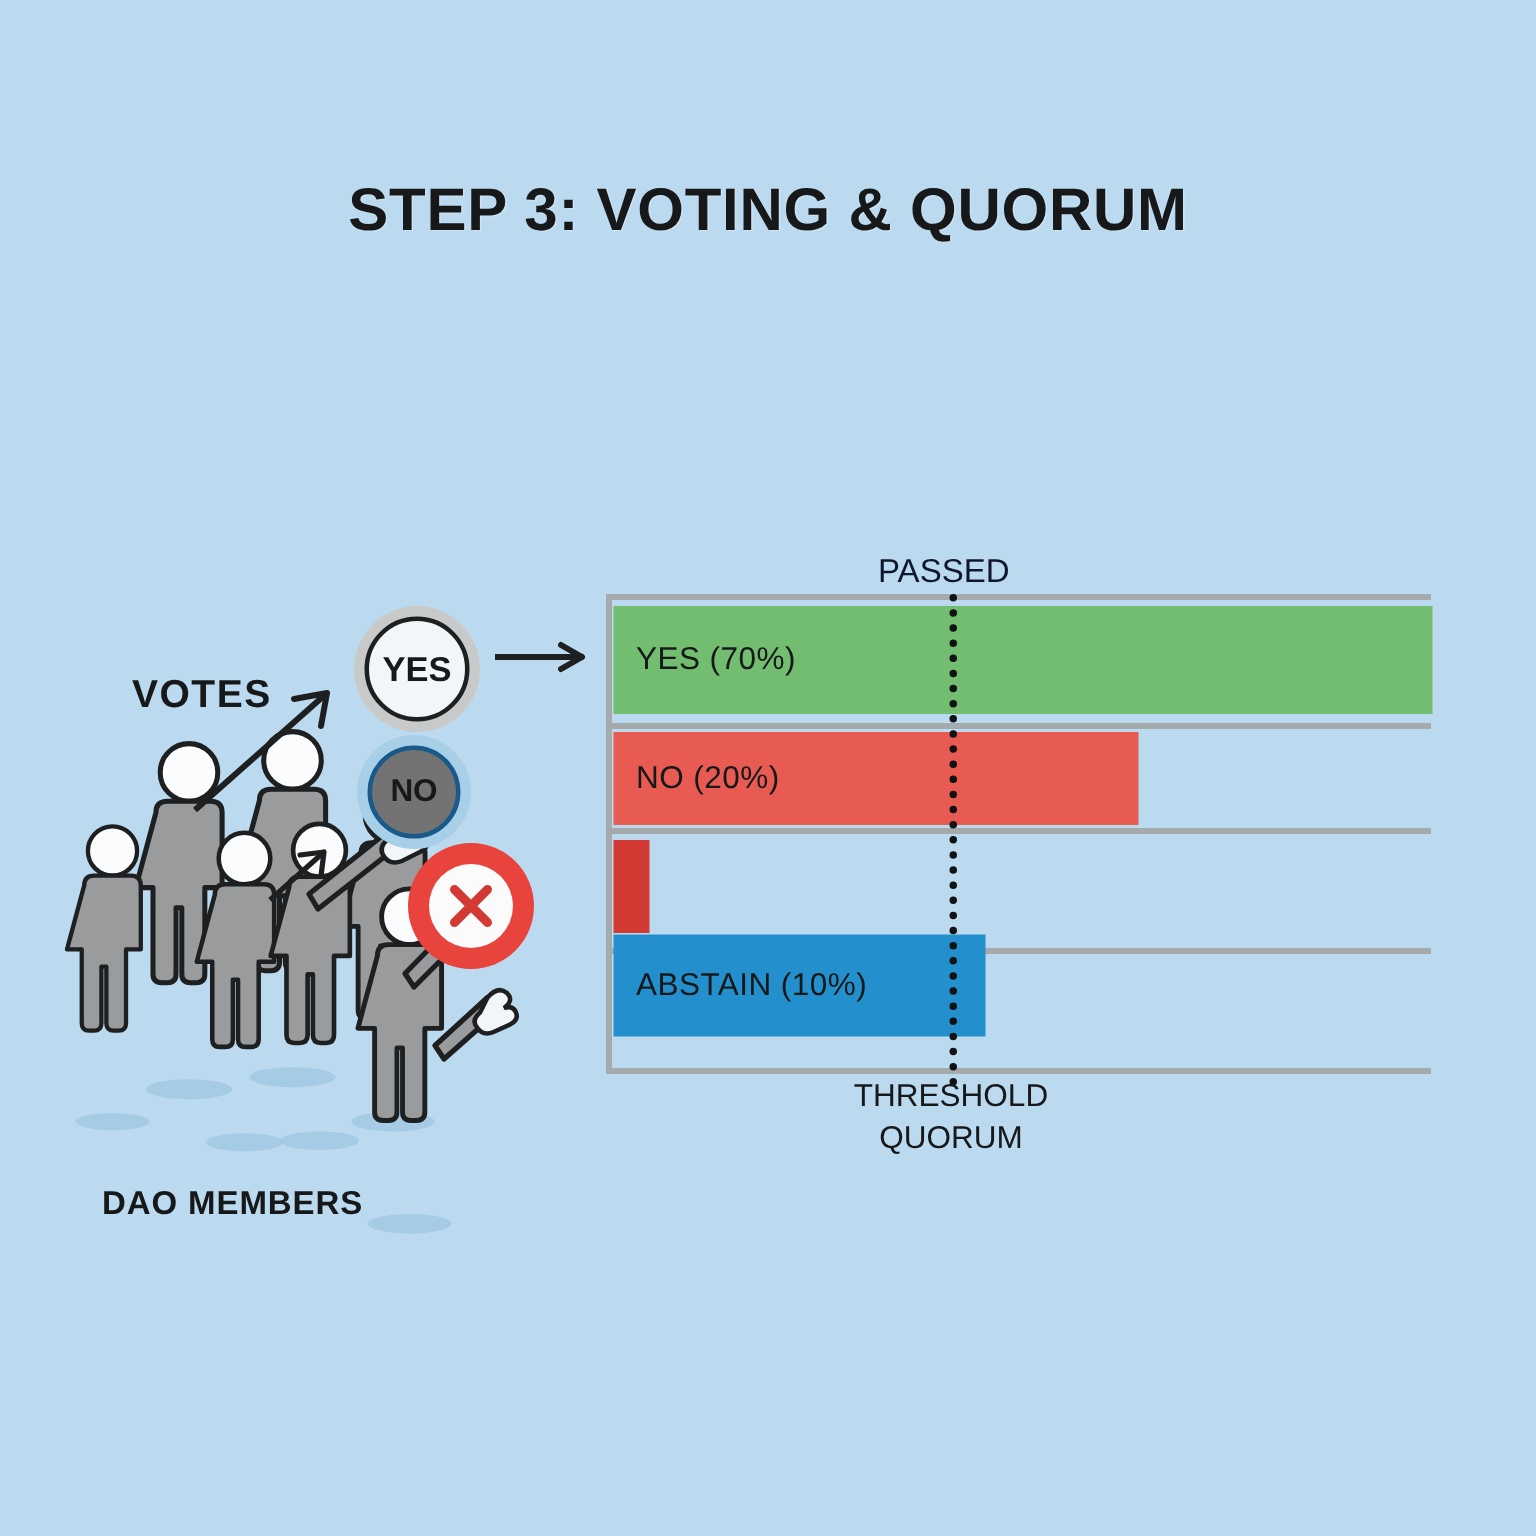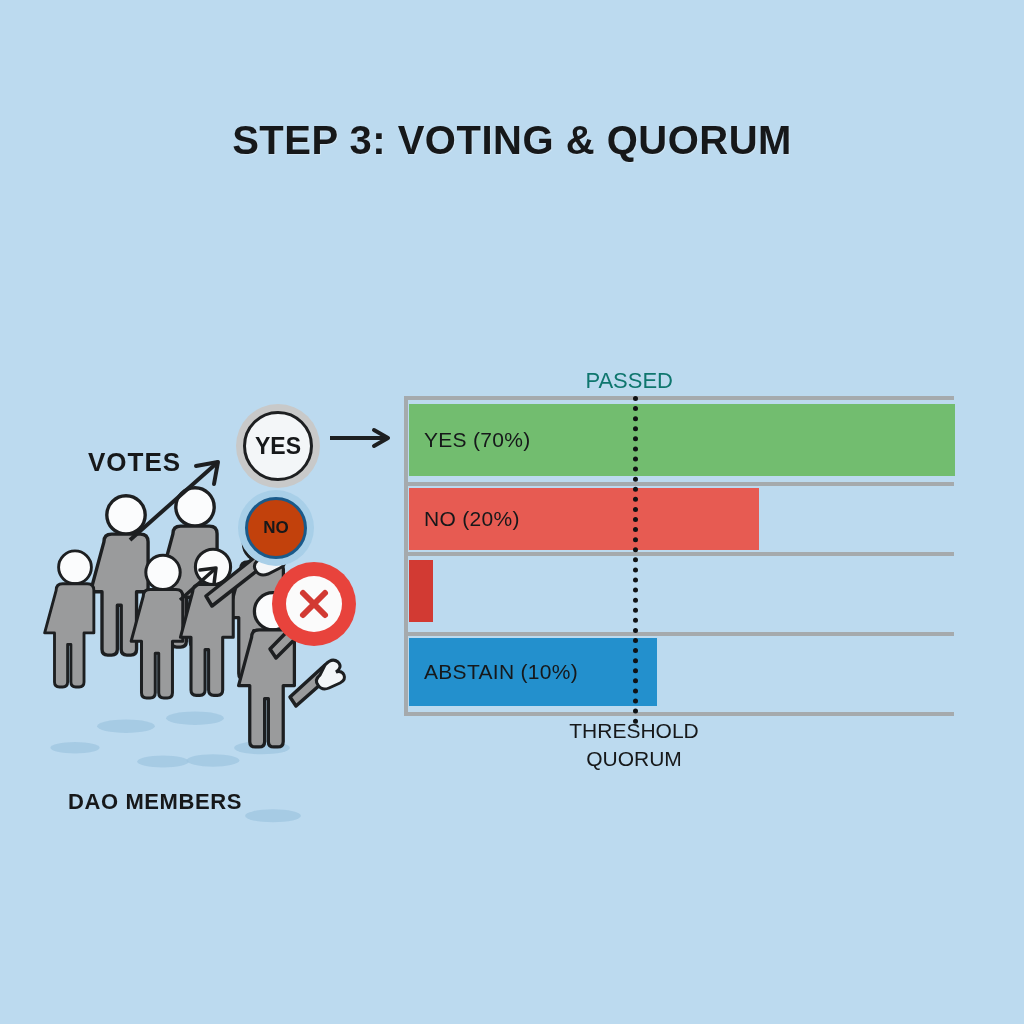--- a/index.html
+++ b/index.html
@@ -94,26 +94,26 @@
     left: 238px;
     top: 490px;
     width: 76px;
     height: 76px;
     background: #a8cfe8;
   }
   #badge-no .inner {
     width: 56px;
     height: 56px;
     border-radius: 50%;
-    background: #c2410c;
+    background: #737373;
     border: 3px solid #1a5a8a;
     display: flex;
     align-items: center;
     justify-content: center;
-    font-size: 17px;
+    font-size: 21px;
     font-weight: bold;
     color: #16181a;
   }
   #badge-x {
     left: 272px;
     top: 562px;
     width: 84px;
     height: 84px;
     background: #e8433c;
   }
@@ -172,21 +172,21 @@
     height: 328px;
     border-left: 5px dotted #101214;
   }
   #passed-label {
     position: absolute;
     left: 0px;
     top: 368px;
     width: 936px;
     text-align: left;
     font-size: 22px;
-    color: #0f766e;
+    color: #0f172a;
   }
   #bottom-labels {
     position: absolute;
     left: 489px;
     top: 717px;
     width: 290px;
     text-align: center;
     color: #16181a;
   }
   #bottom-labels .l1 { font-size: 22px; line-height: 28px; }
@@ -297,21 +297,21 @@
     <div class="bar" id="bar-yes" style="top:8px;height:72px;width:546px;background:#72bd6f">
       <span class="bar-label">YES (70%)</span>
     </div>
 
     <div class="bar" id="bar-no" style="top:92px;height:62px;width:350px;background:#e75b52">
       <span class="bar-label">NO (20%)</span>
     </div>
 
     <div class="bar" id="bar-unlabeled" style="top:164px;height:62px;width:24px;background:#d23a33"></div>
 
-    <div class="bar" id="bar-abstain" style="top:242px;height:68px;width:248px;background:#2390cd">
+    <div class="bar" id="bar-abstain" style="top:227px;height:68px;width:248px;background:#2390cd">
       <span class="bar-label">ABSTAIN (10%)</span>
     </div>
 
     <div id="threshold-line"></div>
   </div>
 
   <div id="bottom-labels">
     <div class="l2">THRESHOLD</div>
     <div class="l3">QUORUM</div>
   </div>

